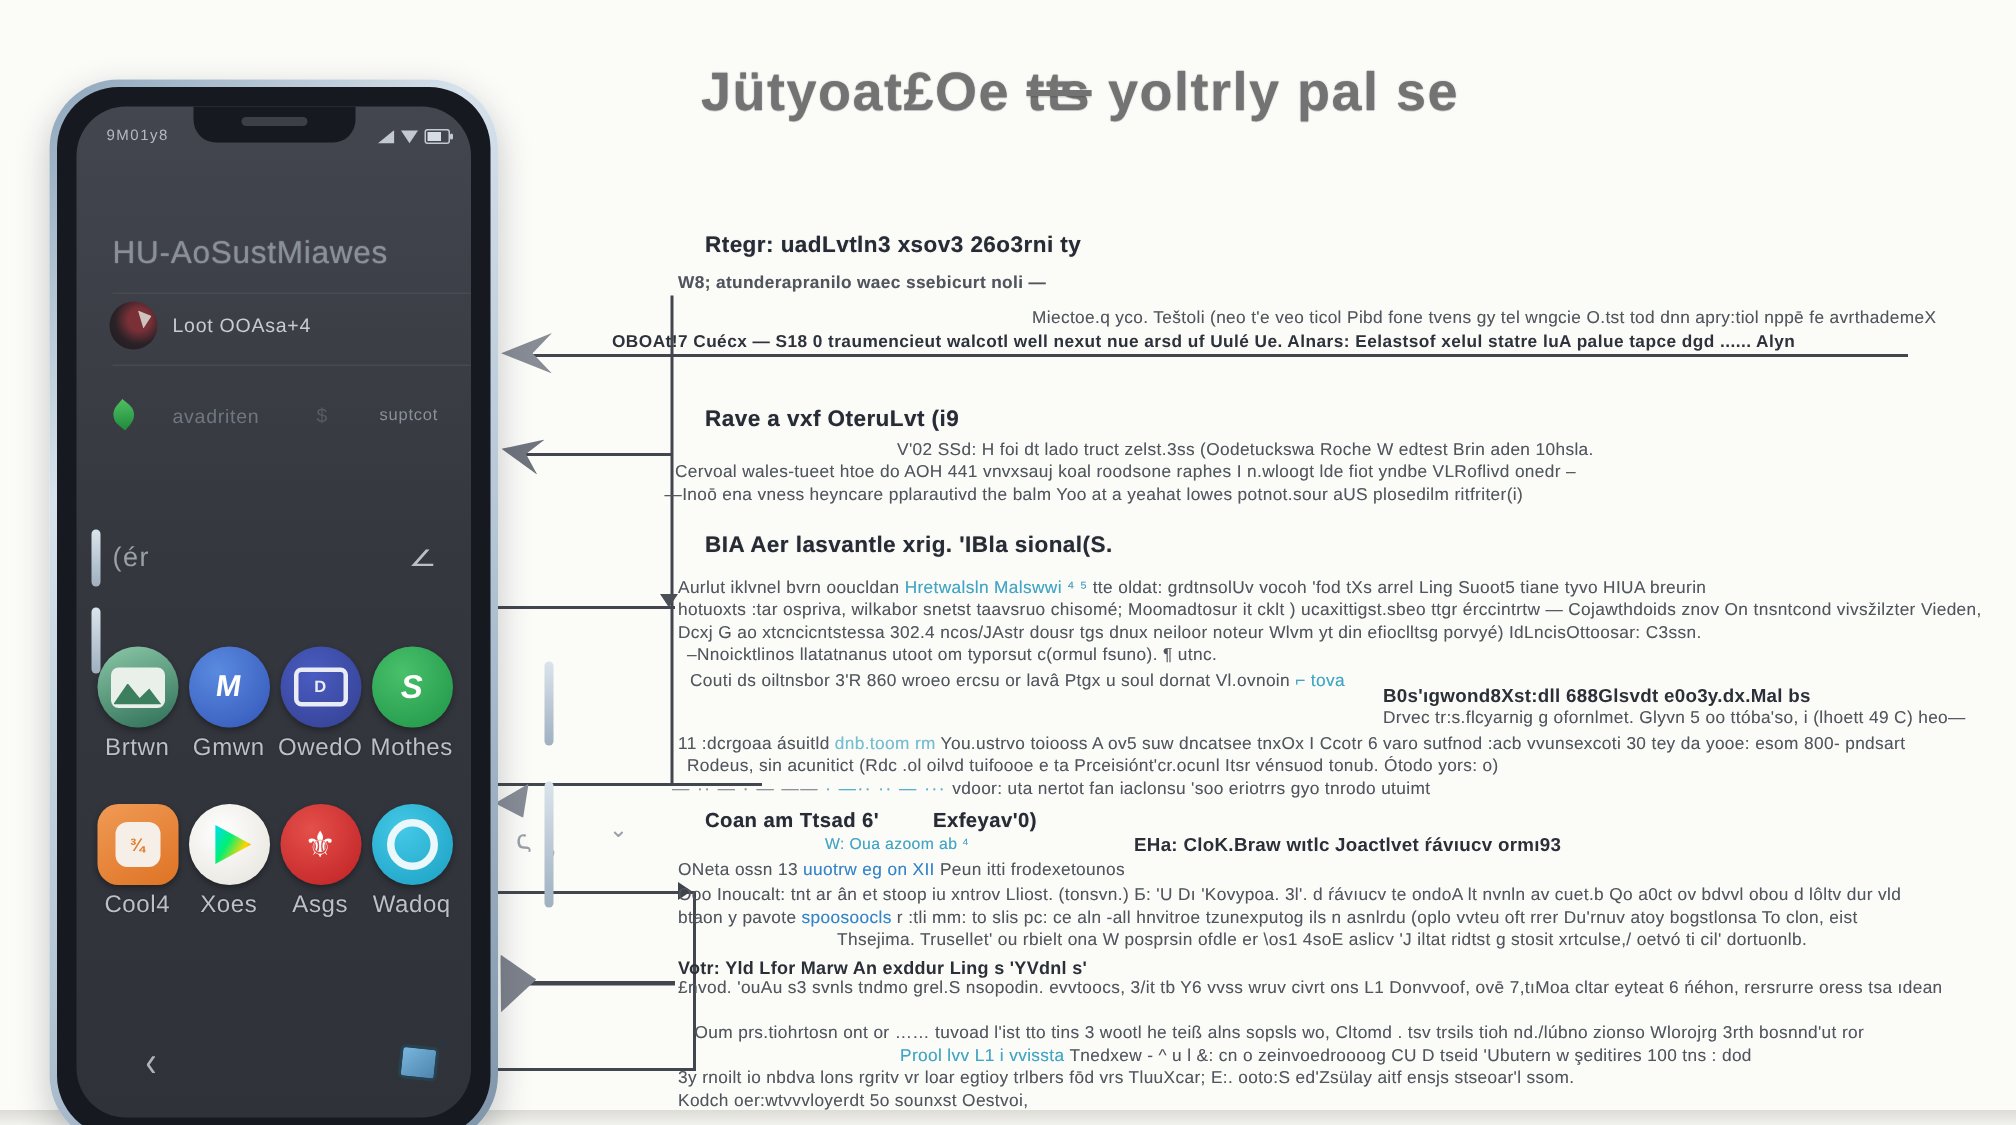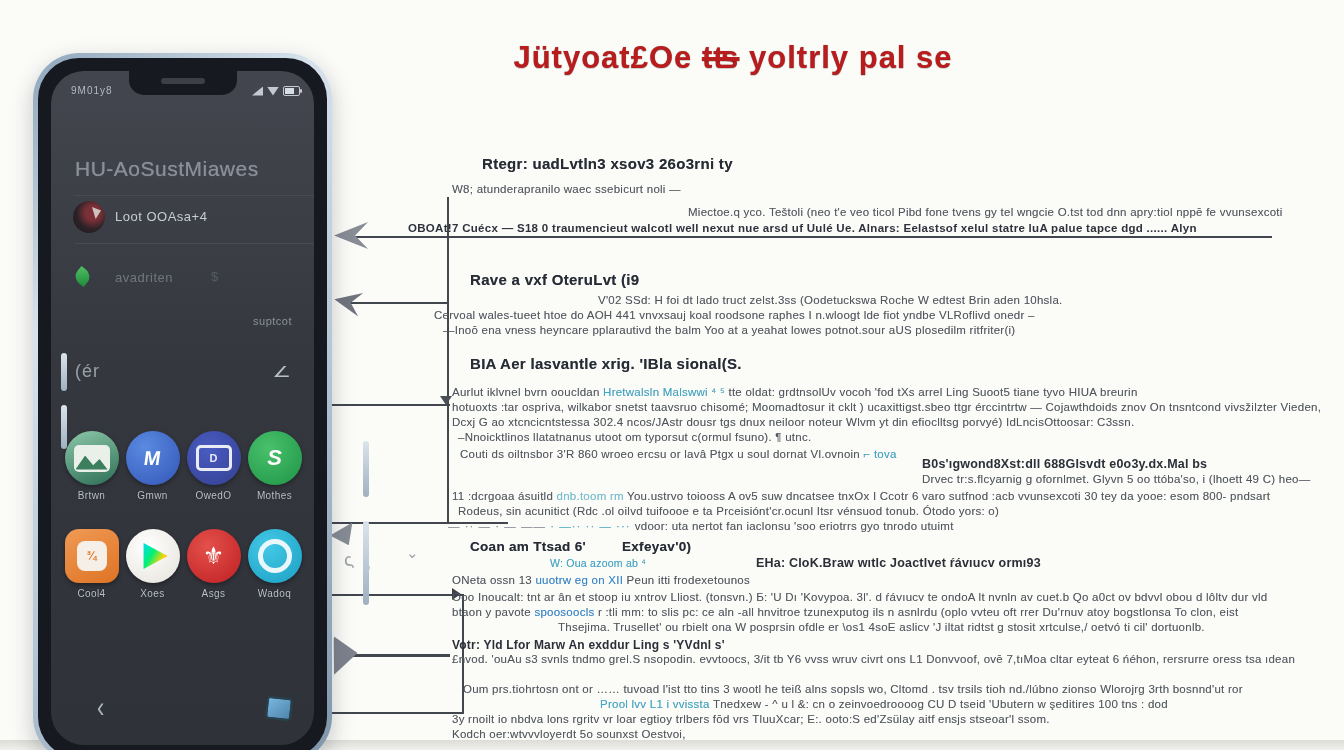--- a/index.html
+++ b/index.html
@@ -1,21 +1,21 @@
 <!DOCTYPE html>
 <html><head>
 <meta charset="utf-8">
 <style>
   html,body{margin:0;padding:0;}
   body{font-family:"Liberation Sans", sans-serif; background:#ffffff;}
   #stage{position:relative;width:1344px;height:750px;background:#fbfbf8;overflow:hidden;}
 
   
-  .title{position:absolute;left:353px;top:40px;width:760px;text-align:center;
-    font-size:31px;font-weight:800;color:#b91c1c;letter-spacing:1px;white-space:nowrap;
+  .title{position:absolute;left:340px;top:40px;width:760px;text-align:center;
+    font-size:36px;font-weight:800;color:#737373;letter-spacing:1px;white-space:nowrap;
     text-shadow:0 1px 0 rgba(0,0,0,.15), 0 0 1px rgba(30,34,44,.4);}
   .title .strike{text-decoration:line-through;text-decoration-thickness:4px;}
 
   
   .phone{position:absolute;left:33px;top:53px;width:299px;height:710px;border-radius:46px;
     background:linear-gradient(135deg,#8fa6bb,#d7e2ec 28%,#b4c5d5 60%,#7e94a8);
     box-shadow:0 8px 22px rgba(40,50,60,.25);z-index:3;}
   .bezel{position:absolute;inset:5px;border-radius:41px;background:#171920;}
   .screen{position:absolute;inset:13px;border-radius:33px;overflow:hidden;
     background:linear-gradient(#43464e,#34373e 45%,#2f3239);}
@@ -48,31 +48,31 @@
     background:radial-gradient(circle at 62% 38%, #7b3038 0 26%, #2a2226 58%, #1d181c);}
   .avatar::after{content:"";position:absolute;right:4px;top:6px;width:9px;height:12px;background:#d8d4cf;
     clip-path:polygon(0 0,100% 30%,40% 100%);opacity:.9;}
   .prow1-label{position:absolute;left:42px;top:8px;font-size:13px;color:#c7ccd3;letter-spacing:.5px;white-space:nowrap;}
 
   .prow2{position:absolute;left:22px;top:194px;height:28px;right:16px;}
   .leaf{position:absolute;left:2px;top:4px;width:15px;height:15px;background:linear-gradient(135deg,#4fc063,#1f8a3a);
     border-radius:0 60% 6% 60%;transform:rotate(40deg);}
   .prow2-left{position:absolute;left:42px;top:5px;font-size:13px;color:#70767f;letter-spacing:.5px;}
   .prow2-faint{position:absolute;left:138px;top:4px;font-size:13px;color:#575c64;}
-  .prow2-right{position:absolute;right:6px;top:6px;font-size:11px;color:#8a9099;letter-spacing:.5px;margin-top:44px;}
+  .prow2-right{position:absolute;right:6px;top:6px;font-size:11px;color:#8a9099;letter-spacing:.5px;}
 
   .secrow-label{position:absolute;left:24px;top:290px;font-size:18px;color:#9aa0a8;letter-spacing:1px;}
   .secrow-chevron{position:absolute;right:26px;top:292px;font-size:15px;color:#b9bfc7;transform:scaleX(1.4);}
 
   .appgrid{position:absolute;left:10px;right:9px;top:360px;display:grid;
     grid-template-columns:repeat(4,1fr);row-gap:28px;}
   .appcell{display:flex;flex-direction:column;align-items:center;}
   .appicon{width:54px;height:54px;border-radius:50%;position:relative;display:flex;align-items:center;justify-content:center;
     box-shadow:0 2px 4px rgba(0,0,0,.35);}
-  .applabel{margin-top:5px;font-size:10px;color:#bcc1c9;letter-spacing:.4px;text-shadow:0 0 1px rgba(0,0,0,.5);}
+  .applabel{margin-top:5px;font-size:16px;color:#bcc1c9;letter-spacing:.4px;text-shadow:0 0 1px rgba(0,0,0,.5);}
   .ai-photos{background:linear-gradient(160deg,#8cc7a8,#2e6f56);}
   .ai-photos .pframe{width:36px;height:27px;background:#e9efe9;border-radius:5px;position:relative;overflow:hidden;}
   .ai-photos .pframe::after{content:"";position:absolute;left:2px;bottom:2px;width:32px;height:14px;background:#3c7f5e;
     clip-path:polygon(0 100%,30% 0,55% 70%,75% 25%,100% 100%);}
   .ai-blue{background:radial-gradient(circle at 35% 30%,#5a8ae0,#3356b8);}
   .ai-blue .glyph{color:#fff;font-weight:800;font-size:20px;transform:skewX(-8deg);}
   .ai-indigo{background:radial-gradient(circle at 40% 35%,#4a5cc2,#333f8f);}
   .ai-indigo .card{width:30px;height:20px;border:3px solid #e9ecf5;border-radius:5px;display:flex;align-items:center;justify-content:center;
     color:#e9ecf5;font-size:11px;font-weight:700;}
   .ai-green{background:radial-gradient(circle at 38% 32%,#49c06a,#1e9547);}
@@ -226,28 +226,28 @@
             <span class="applabel">Wadoq</span>
           </div>
         </div>
 
         <div class="backchev">‹</div>
         <div class="shareicon"></div>
       </div>
     </div>
   </div>
 
-  <div class="t h" style="left:482px;top:155px;text-align:right;">Rtegr: uadLvtln3 xsov3 26o3rni ty</div>
-  <div class="t b" style="left:452px;top:183px;">W8; atunderapranilo waec ssebicurt noli —</div>
-  <div class="t b" style="left:688px;top:206px;">Miectoe.q yco. Teštoli (neo t'e veo ticol Pibd fone tvens gy tel wngcie O.tst tod dnn apry:tiol nppē fe vvunsexcoti</div>
+  <div class="t h" style="left:470px;top:155px;text-align:right;">Rtegr: uadLvtln3 xsov3 26o3rni ty</div>
+  <div class="t b" style="left:452px;top:183px;font-weight:bold;">W8; atunderapranilo waec ssebicurt noli —</div>
+  <div class="t b" style="left:688px;top:206px;">Miectoe.q yco. Teštoli (neo t'e veo ticol Pibd fone tvens gy tel wngcie O.tst tod dnn apry:tiol nppē fe avrthademeX</div>
   <div class="t b-dark" style="left:408px;top:222px;">OBOAt!7 Cuécx — S18 0 traumencieut walcotl   well nexut nue arsd uf Uulé Ue. Alnars: Eelastsof xelul statre luA palue tapce dgd ...... Alyn</div>
 
   <div class="t h" style="left:470px;top:271px;">Rave a  vxf OteruLvt (i9</div>
   <div class="t b" style="left:598px;top:294px;">V'02 SSd: H foi dt lado truct zelst.3ss (Oodetuckswa Roche W edtest  Brin aden 10hsla.</div>
-  <div class="t b" style="left:434px;top:309px;text-align:center;">Cervoal wales-tueet htoe do AOH 441 vnvxsauj koal roodsone raphes I n.wloogt lde fiot yndbe VLRoflivd onedr –</div>
+  <div class="t b" style="left:450px;top:309px;text-align:center;">Cervoal wales-tueet htoe do AOH 441 vnvxsauj koal roodsone raphes I n.wloogt lde fiot yndbe VLRoflivd onedr –</div>
   <div class="t b" style="left:443px;top:324px;">—Inoō ena vness heyncare pplarautivd the balm Yoo at a yeahat lowes  potnot.sour  aUS plosedilm ritfriter(i)</div>
 
   <div class="t h" style="left:470px;top:355px;">BIA Aer lasvantle xrig. 'IBla sional(S.</div>
   <div class="t b" style="left:452px;top:386px;"><span>Aurlut iklvnel bvrn ooucldan </span><span class="teal">Hretwalsln Malswwi ⁴ ⁵</span><span>        tte oldat: grdtnsolUv vocoh 'fod tXs arrel Ling  Suoot5 tiane tyvo  HIUA  breurin</span></div>
   <div class="t b" style="left:452px;top:401px;">hotuoxts :tar ospriva, wilkabor snetst taavsruo chisomé; Moomadtosur it cklt ) ucaxittigst.sbeo ttgr  érccintrtw —  Cojawthdoids znov On tnsntcond vivsžilzter Vieden,</div>
   <div class="t b" style="left:452px;top:416px;">Dcxj G ao xtcncicntstessa 302.4 ncos/JAstr dousr tgs dnux neiloor noteur Wlvm yt din efioclltsg porvyé) IdLncisOttoosar: C3ssn.</div>
   <div class="t b" style="left:458px;top:431px;">–Nnoicktlinos llatatnanus utoot om typorsut  c(ormul fsuno).             ¶ utnc.</div>
   <div class="t b" style="left:460px;top:448px;"><span>Couti ds  oiltnsbor 3'R  860 wroeo ercsu or lavâ  Ptgx u soul dornat Vl.ovnoin   </span><span class="teal">⌐ tova</span></div>
 
   <div class="t h-sm" style="left:922px;top:457px;">B0s'ıgwond8Xst:dll 688Glsvdt e0o3y.dx.Mal bs</div>

